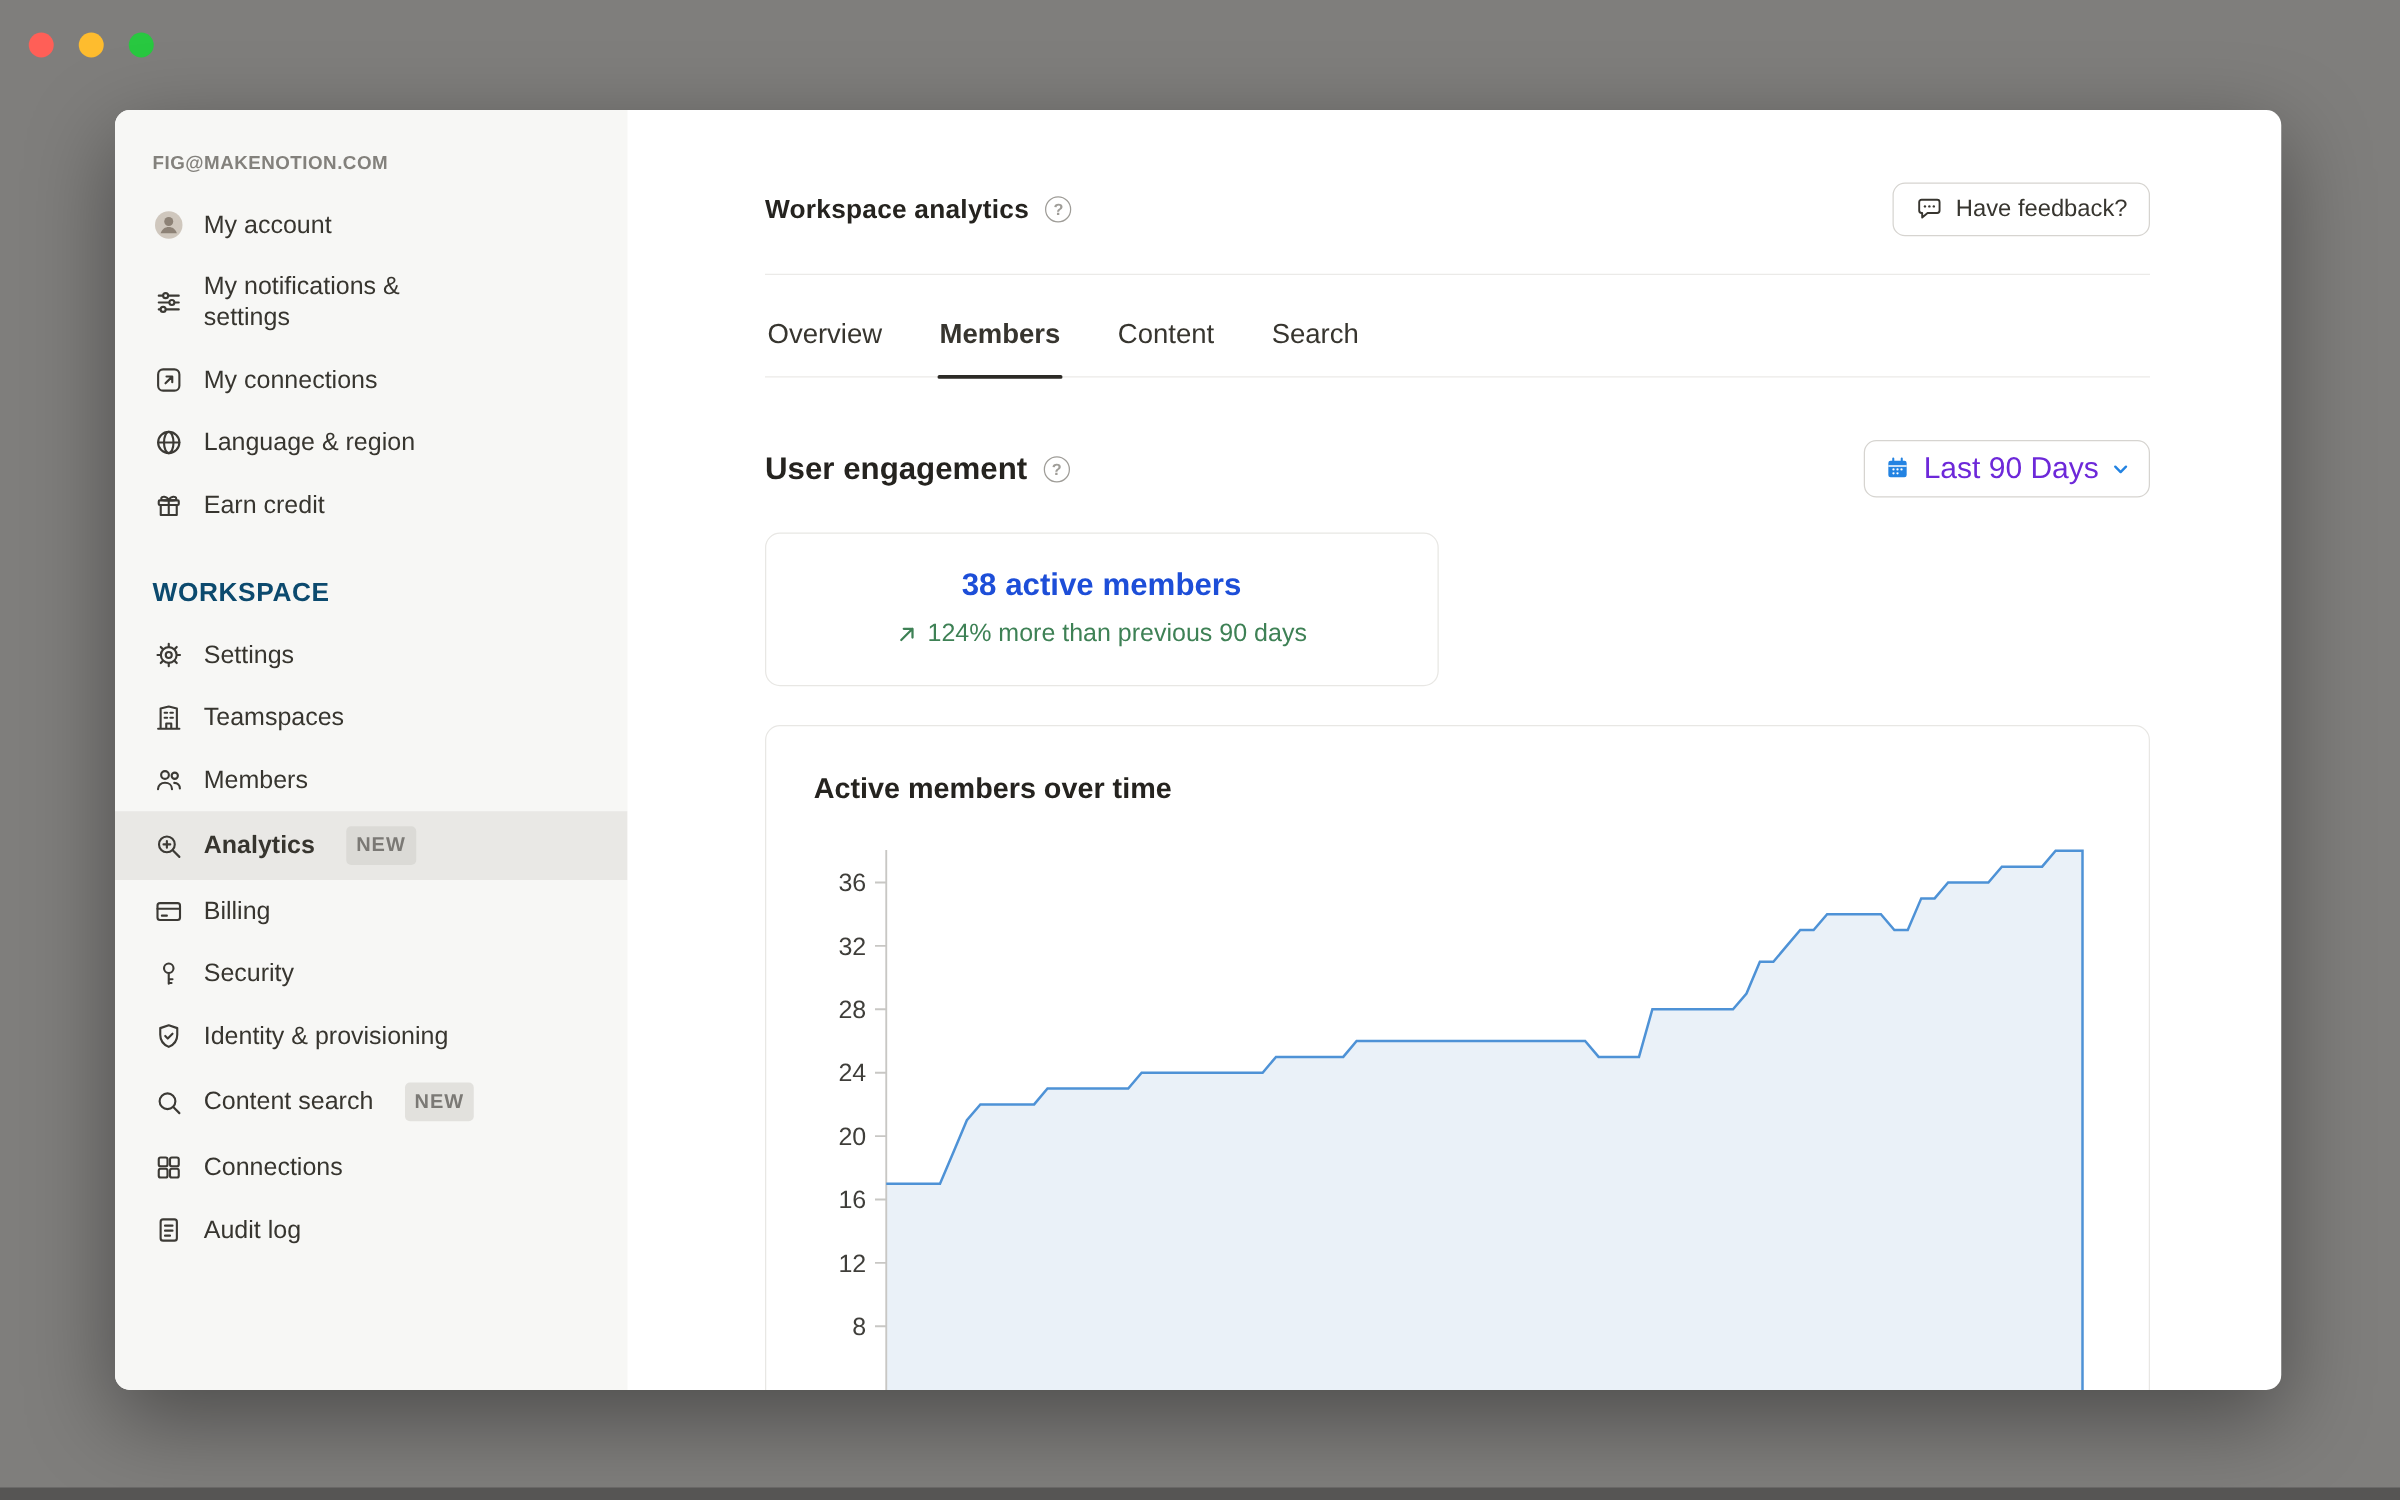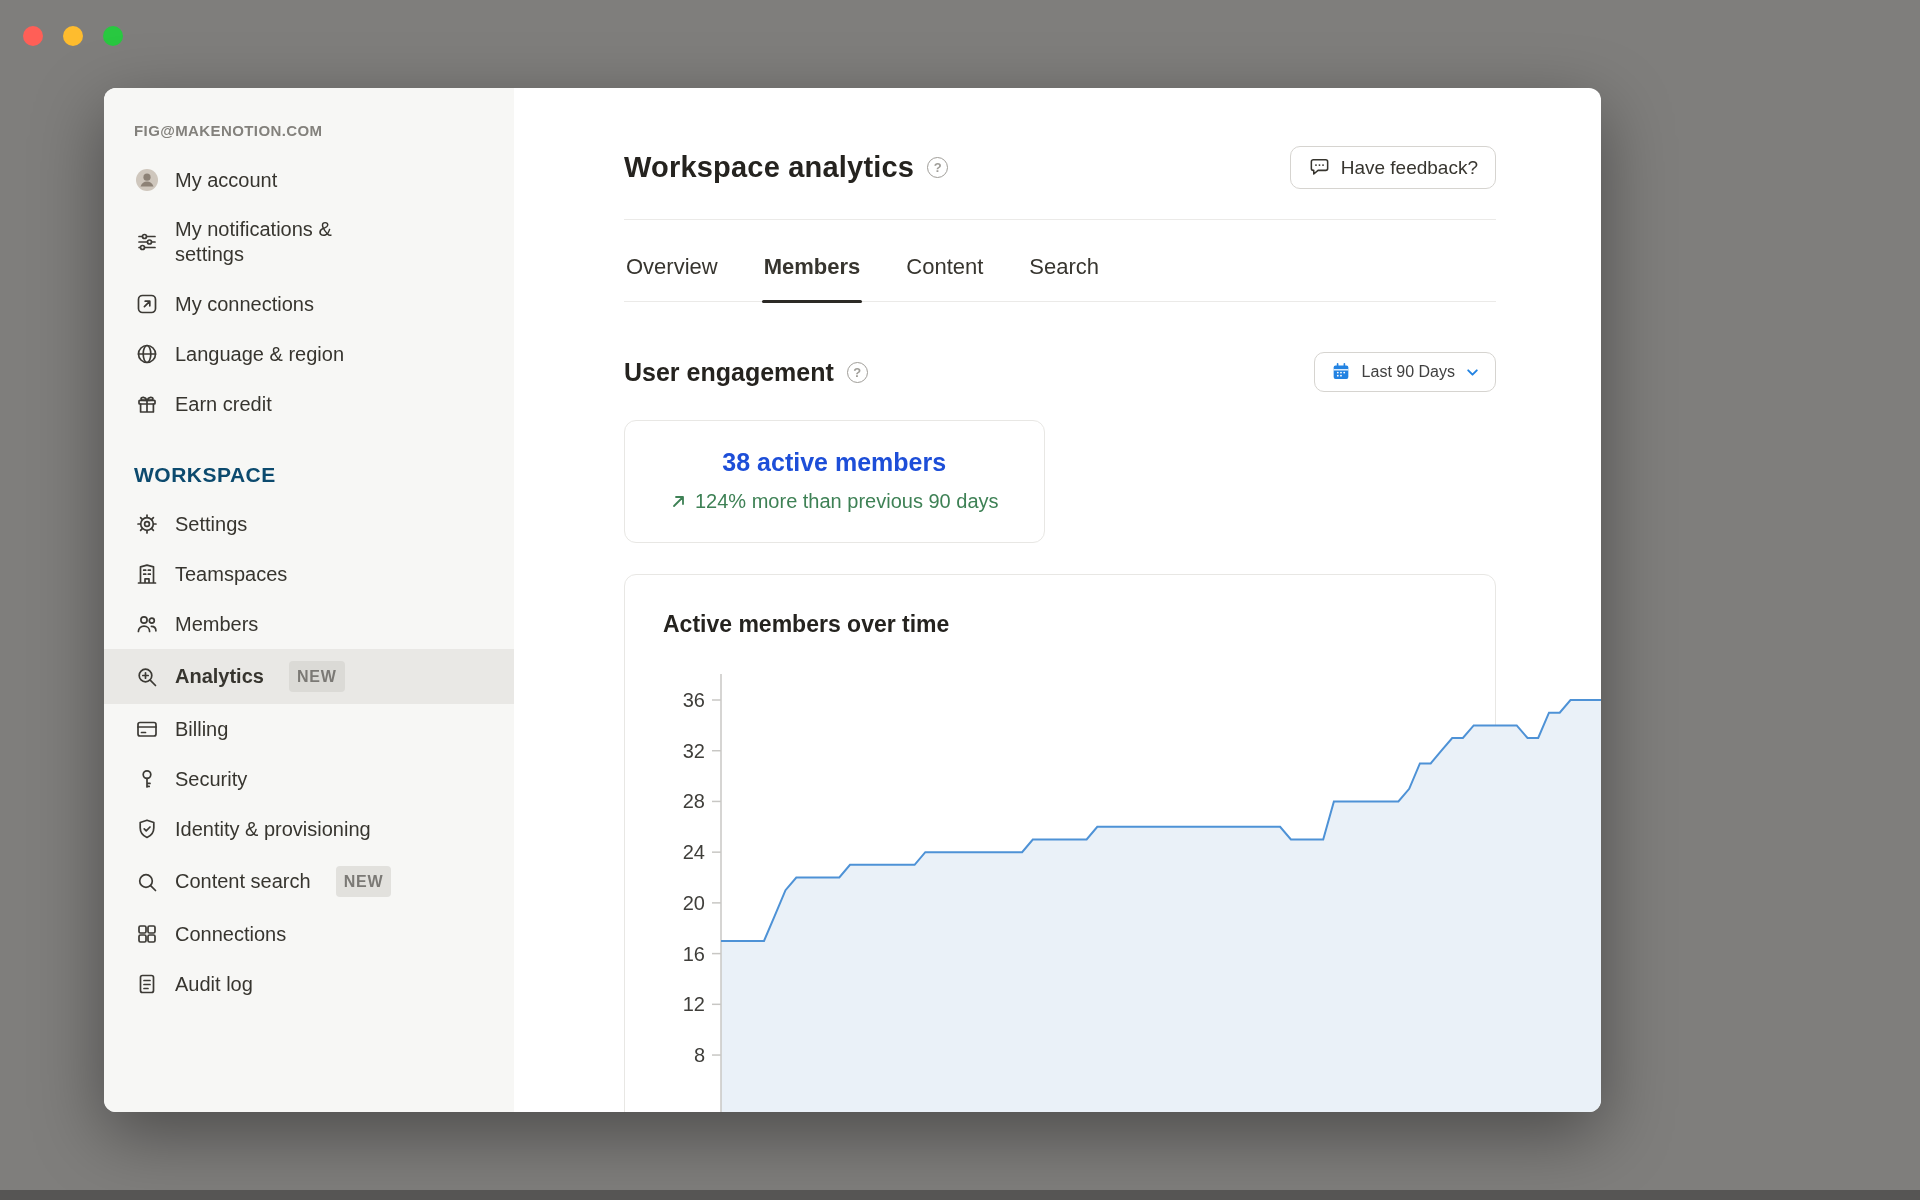--- a/index.html
+++ b/index.html
@@ -13,25 +13,24 @@
   }
   .desktop-bottom-strip { position:absolute; left:0; bottom:0; width:100%; height:10px; background:#565554; }
 
   .traffic-lights { position:absolute; left:23px; top:26px; display:flex; gap:20px; }
   .tl { width:20px; height:20px; border-radius:50%; display:inline-block; cursor:pointer; }
   .tl.red { background:#ff5f57; }
   .tl.yellow { background:#febc2e; }
   .tl.green { background:#28c840; }
 
   .modal {
-    position:absolute; left:92px; top:88px; width:1497px; height:1024px;
+    position:absolute; left:92px; top:88px; width:1733px; height:1024px;
     background:#ffffff; border-radius:12px; overflow:hidden;
     box-shadow:0 22px 70px rgba(0,0,0,0.40);
     display:flex;
-    margin-left:12px;
   }
 
   
   .sidebar { width:410px; flex:none; background:#f7f7f5; padding-top:34px; overflow:hidden; }
   .sb-email { padding:0 30px 16px; font-size:15px; font-weight:600; color:#83817c; letter-spacing:0.4px; }
   .sb-section { margin-top:34px; padding:0 30px 12px; font-size:21px; font-weight:600; color:#0c4a6e; letter-spacing:0.5px; }
   .sb-item {
     display:flex; align-items:center; gap:15px;
     padding:12px 18px 12px 30px; font-size:20px; line-height:25px;
     color:#37352f; cursor:pointer;
@@ -46,21 +45,21 @@
     font-size:16px; font-weight:700; color:#7b7975; background:#e2e1dd;
     padding:3px 8px; border-radius:4px; letter-spacing:0.8px; margin-left:10px; flex:none;
   }
   .sb-item.selected .new-badge { background:#dbdad6; }
 
   
   .content { flex:1; padding:58px 105px 0 110px; overflow:hidden; }
 
   .page-header { display:flex; align-items:center; justify-content:space-between; padding-bottom:30px; border-bottom:1px solid #ebeae8; }
   .ph-left { display:flex; align-items:center; gap:13px; }
-  .page-title { font-size:29px; font-weight:700; color:#25231f; letter-spacing:0.2px; }
+  .page-title { font-size:21px; font-weight:700; color:#25231f; letter-spacing:0.2px; }
   .help-circle {
     width:21px; height:21px; border:1.7px solid #9f9d98; border-radius:50%;
     color:#9f9d98; font-size:13px; font-weight:700;
     display:inline-flex; align-items:center; justify-content:center; cursor:pointer;
   }
   .feedback-btn {
     display:flex; align-items:center; gap:10px;
     border:1px solid #d6d4d0; border-radius:10px; background:#fff;
     padding:9px 17px; font-size:19px; font-weight:500; color:#37352f; cursor:pointer;
   }
@@ -70,21 +69,21 @@
   .tab { padding:34px 2px 21px; font-size:22px; color:#37352f; position:relative; cursor:pointer; }
   .tab.active { font-weight:700; }
   .tab.active::after { content:""; position:absolute; left:0; right:0; bottom:-2px; height:3px; background:#2c2a26; border-radius:2px; }
 
   .section-row { margin-top:50px; display:flex; align-items:center; justify-content:space-between; }
   .sr-left { display:flex; align-items:center; gap:13px; }
   .section-title { font-size:25px; font-weight:700; color:#25231f; }
   .date-btn {
     display:flex; align-items:center; gap:10px;
     border:1px solid #d6d4d0; border-radius:10px; background:#fff;
-    padding:8px 15px; font-size:16px; font-weight:500; color:#404040; cursor:pointer;
+    padding:8px 15px; font-size:24px; font-weight:500; color:#6d28d9; cursor:pointer;
   }
   .date-btn .chev { width:15px; height:15px; }
 
   .stat-cards { margin-top:28px; display:grid; grid-template-columns:1fr 1fr; gap:31px; }
   .stat-card { border:1px solid #e8e7e4; border-radius:12px; padding:27px 10px 29px; text-align:center; background:#fff; }
   .stat-value { font-size:25px; font-weight:700; color:#1d4ed8; }
   .stat-delta { margin-top:13px; display:flex; align-items:center; justify-content:center; gap:8px; font-size:20px; font-weight:500; color:#3e8155; }
   .stat-delta svg { width:17px; height:17px; fill:none; stroke:#3e8155; stroke-width:1.8; stroke-linecap:round; stroke-linejoin:round; }
 
   .chart-card { margin-top:31px; border:1px solid #e8e7e4; border-radius:12px; padding:36px 0 0 38px; height:560px; background:#fff; }

